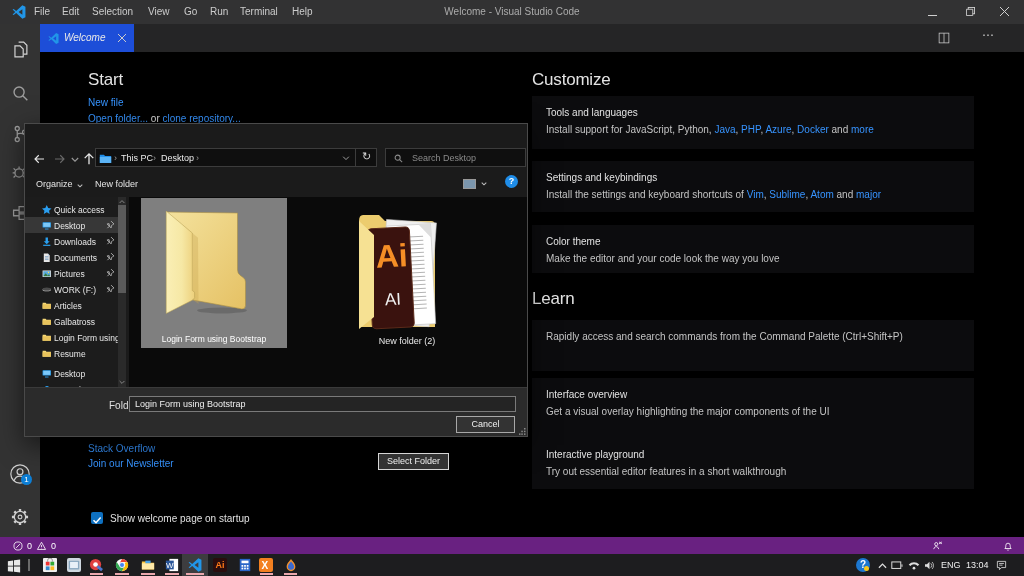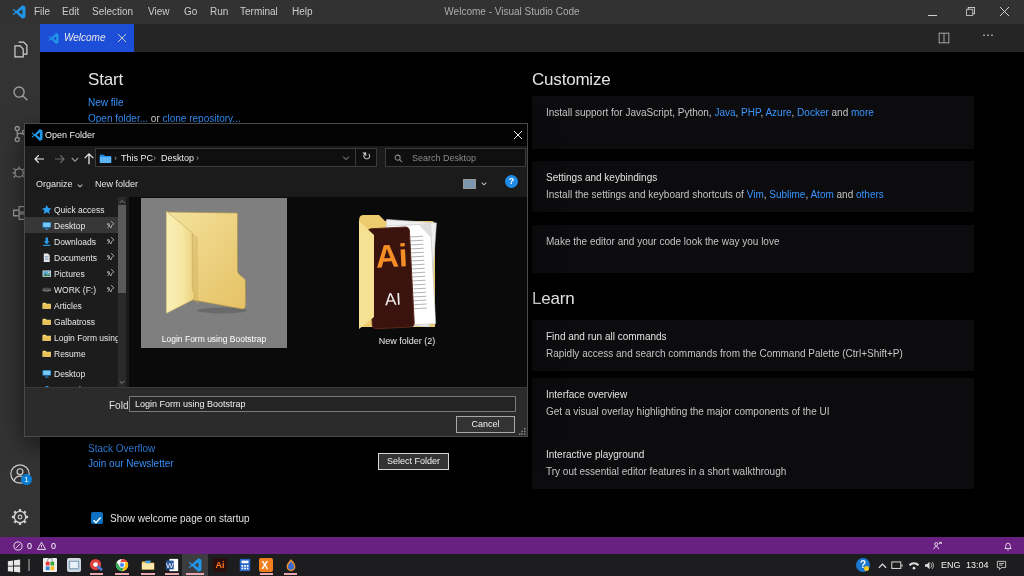--- a/index.html
+++ b/index.html
@@ -146,54 +146,46 @@
 
   <div class="abs" style="left:51px;top:460px;width:12px;height:12px;background:#0e70c0;border-radius:2px;">
     <svg width="12" height="12" viewBox="0 0 12 12">
           <path d="M2.5 6.2 5 8.7l4.6-5.2" stroke="#fff" stroke-width="1.5" fill="none"></path>
         </svg>
   </div>
   <div class="abs" style="left:70px;top:461px;font-size:10px;color:#e0e0e0;">Show welcome page on startup</div>
 
   <div class="abs h1" style="left:492px;top:19px;">Customize</div>
   <div class="card" style="top:44px;height:53px;">
+    <div class="cardT">Tools and languages</div>
     <div class="cardD">Install support for JavaScript, Python, <span class="b">Java</span>, <span class="b">PHP</span>, <span class="b">Azure</span>, <span class="b">Docker</span> and <span class="b">more</span></div>
   </div>
   <div class="card" style="top:109px;height:51px;">
     <div class="cardT">Settings and keybindings</div>
-    <div class="cardD">Install the settings and keyboard shortcuts of <span class="b">Vim</span>, <span class="b">Sublime</span>, <span class="b">Atom</span> and <span class="b">others</span></div>
+    <div class="cardD">Install the settings and keyboard shortcuts of <span class="b">Vim</span>, <span class="b">Sublime</span>, <span class="b">Atom</span> and <span class="b">major</span></div>
   </div>
   <div class="card" style="top:173px;height:48px;">
+    <div class="cardT">Color theme</div>
     <div class="cardD">Make the editor and your code look the way you love</div>
   </div>
   <div class="abs h1" style="left:492px;top:238px;">Learn</div>
   <div class="card" style="top:268px;height:51px;">
-    <div class="cardT">Find and run all commands</div>
     <div class="cardD">Rapidly access and search commands from the Command Palette (Ctrl+Shift+P)</div>
   </div>
   <div class="card" style="top:326px;height:61px;">
     <div class="cardT">Interface overview</div>
     <div class="cardD">Get a visual overlay highlighting the major components of the UI</div>
   </div>
   <div class="card" style="top:386px;height:51px;">
     <div class="cardT">Interactive playground</div>
     <div class="cardD">Try out essential editor features in a short walkthrough</div>
   </div>
 </div>
 
 <div id="dialog" class="abs">
-  <div id="dlg-title">
-    <svg class="abs" style="left:6px;top:5px" width="12" height="12" viewBox="0 0 100 100">
-      <path fill="#2196e8" fill-rule="evenodd" d="M74 1 30 43 12 29 4 33 23 50 4 67l8 4 18-14 44 42 22-11V12zM74 30 47 50l27 20z"></path>
-    </svg>
-    <span class="abs" style="left:20px;top:6px;font-size:9px;color:#f0f0f0;">Open Folder</span>
-    <svg class="abs" style="left:489px;top:7px" width="8" height="8" viewBox="0 0 8 8">
-          <path stroke="#e8e8e8" d="M0 0l8 8M8 0L0 8"></path>
-        </svg>
-  </div>
   <div id="dlg-nav">
     <svg class="abs" style="left:8px;top:7px" width="13" height="12" viewBox="0 0 16 16" fill="none" stroke="#e8e8e8" stroke-width="1.5">
           <path d="M14 8H2M7 3 2 8l5 5"></path>
         </svg>
     <svg class="abs" style="left:28px;top:7px" width="13" height="12" viewBox="0 0 16 16" fill="none" stroke="#6a6a6a" stroke-width="1.5">
           <path d="M2 8h12M9 3l5 5-5 5"></path>
         </svg>
     <svg class="abs" style="left:46px;top:11px" width="8" height="6" viewBox="0 0 10 7" fill="none" stroke="#999" stroke-width="1.4">
           <path d="M1 1l4 4 4-4"></path>
         </svg>

